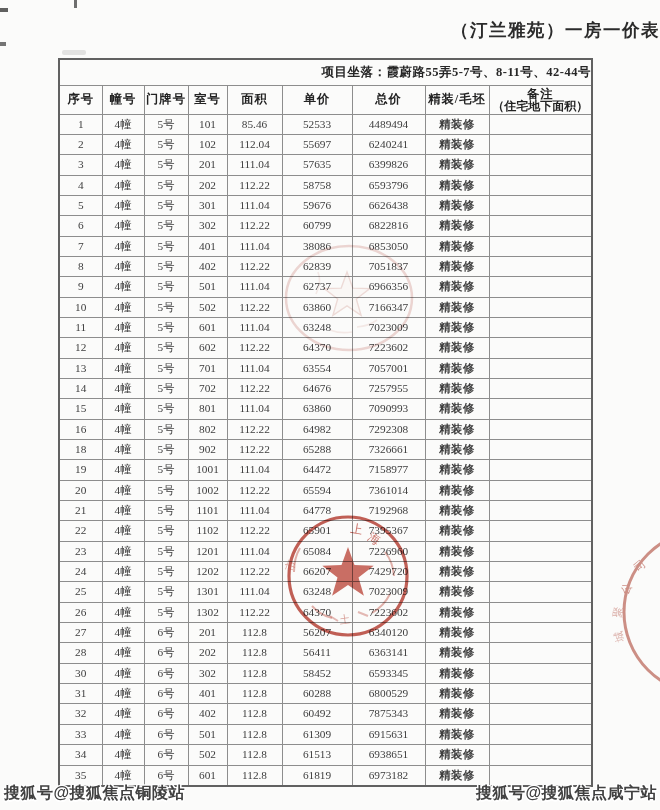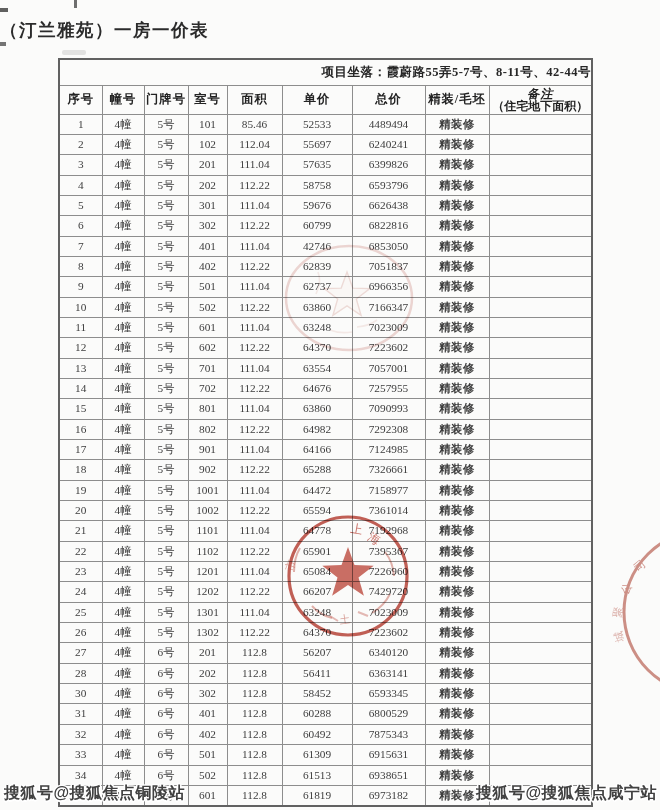--- a/index.html
+++ b/index.html
@@ -4,22 +4,22 @@
 <style>
   html,body{margin:0;padding:0;}
   body{
     position:relative;
     width:660px;height:810px;
     background:#fbfbfa;
     overflow:hidden;
     font-family:"Liberation Serif","DejaVu Serif",serif;
   }
   .page-title{
-    position:absolute;top:18px;left:0;right:0;
-    text-align:left;
+    position:absolute;top:18px;left:15px;right:0;
+    text-align:right;
     font-family:"Liberation Sans","DejaVu Sans",sans-serif;
     font-weight:700;font-size:17.5px;color:#2b2b2b;
     letter-spacing:1.5px;
   }
   .price-table-wrap{position:absolute;left:58px;top:58px;}
   table.price-table{
     border-collapse:collapse;table-layout:fixed;
     width:533px;
     background:transparent;
   }
@@ -36,21 +36,21 @@
     text-align:right;padding-left:8px;
     font-weight:700;font-size:12.5px;color:#262626;
     letter-spacing:.5px;
   }
   tr.head-row{height:29px;padding-left:6px;}
   tr.head-row td{
     font-weight:700;font-size:12.3px;color:#232323;
     letter-spacing:1px;
   }
   .remark-sub{display:block;font-size:12px;line-height:11px;letter-spacing:0;}
-  .remark-main{display:block;font-size:12.3px;line-height:13px;font-style:italic;}
+  .remark-main{display:block;font-size:12.3px;line-height:13px;}
   tbody.data-rows tr{height:19.34px;}
   tbody.data-rows td{line-height:19.34px;}
   td.c-finish{font-weight:700;color:#343434;letter-spacing:.5px;}
   .watermark{
     position:absolute;top:783px;
     font-family:"Liberation Sans","DejaVu Sans",sans-serif;
     font-weight:700;font-size:16px;color:#414141;
     letter-spacing:.5px;
     text-shadow:-1.5px 0 #ffffff,1.5px 0 #ffffff,0 -1.5px #ffffff,0 1.5px #ffffff,
                 -1px -1px #ffffff,1px 1px #ffffff,1px -1px #ffffff,-1px 1px #ffffff;
@@ -168,21 +168,21 @@
     <td>6822816</td>
     <td class="c-finish">精装修</td>
     <td></td>
   </tr>
         <tr>
     <td>7</td>
     <td>4幢</td>
     <td>5号</td>
     <td>401</td>
     <td>111.04</td>
-    <td>42746</td>
+    <td>38086</td>
     <td>6853050</td>
     <td class="c-finish">精装修</td>
     <td></td>
   </tr>
         <tr>
     <td>8</td>
     <td>4幢</td>
     <td>5号</td>
     <td>402</td>
     <td>112.22</td>
@@ -269,31 +269,20 @@
     <td></td>
   </tr>
         <tr>
     <td>16</td>
     <td>4幢</td>
     <td>5号</td>
     <td>802</td>
     <td>112.22</td>
     <td>64982</td>
     <td>7292308</td>
-    <td class="c-finish">精装修</td>
-    <td></td>
-  </tr>
-        <tr>
-    <td>17</td>
-    <td>4幢</td>
-    <td>5号</td>
-    <td>901</td>
-    <td>111.04</td>
-    <td>64166</td>
-    <td>7124985</td>
     <td class="c-finish">精装修</td>
     <td></td>
   </tr>
         <tr>
     <td>18</td>
     <td>4幢</td>
     <td>5号</td>
     <td>902</td>
     <td>112.22</td>
     <td>65288</td>

